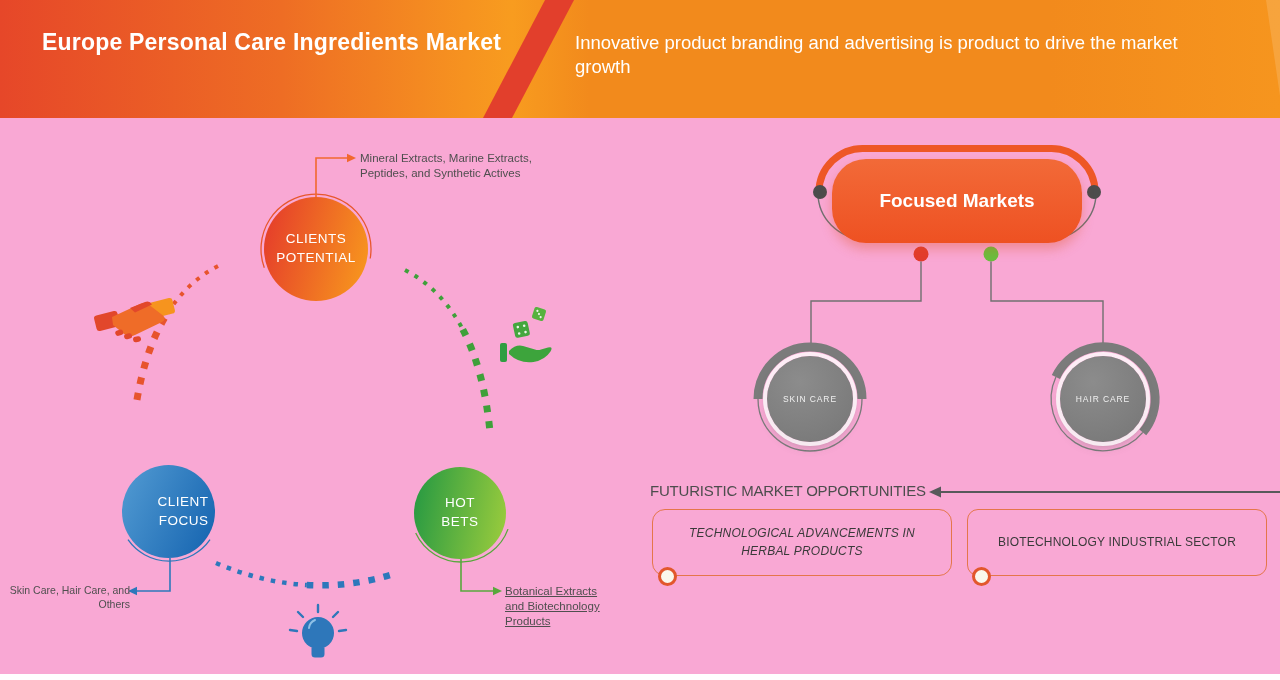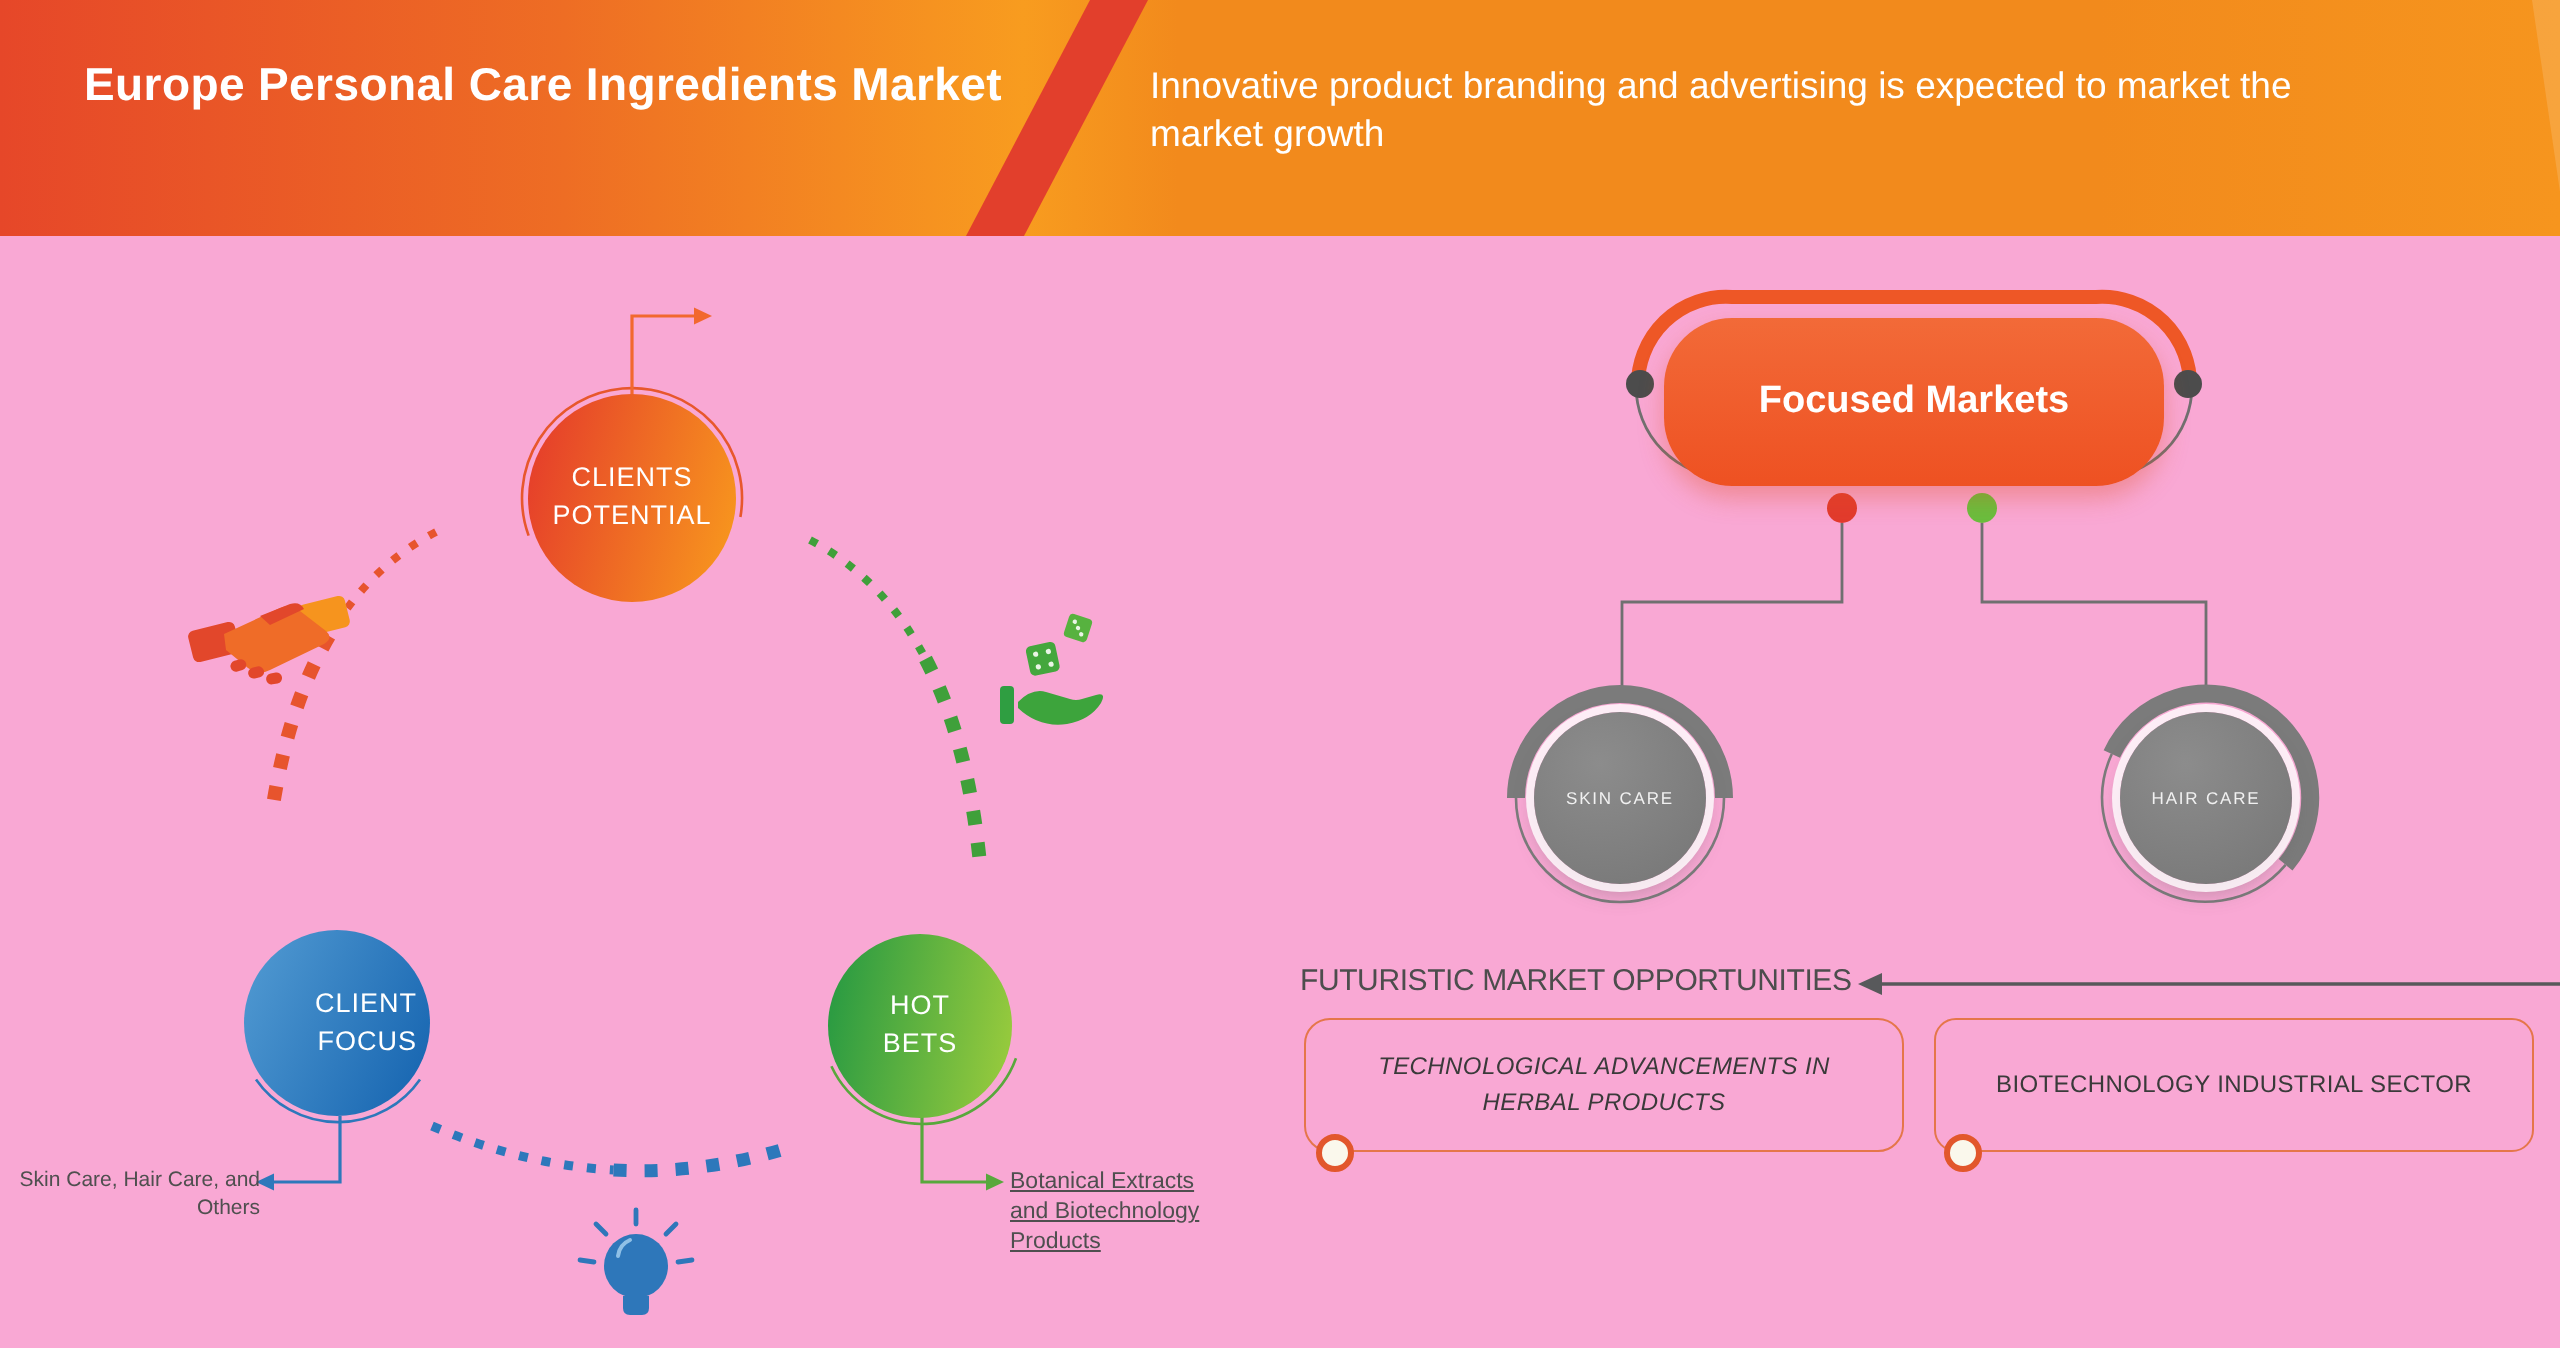--- a/index.html
+++ b/index.html
@@ -71,21 +71,21 @@
 <body>
 
 <div class="page">
 
   <div class="header">
     <svg class="hdr-svg" width="1280" height="118" viewBox="0 0 1280 118">
       <polygon points="545,0 574,0 512,118 483,118" fill="#e23f2c"></polygon>
       <polygon points="1266,0 1280,0 1280,96" fill="rgba(255,255,255,0.14)"></polygon>
     </svg>
     <div class="hdr-title">Europe Personal Care Ingredients Market</div>
-    <div class="hdr-sub">Innovative product branding and advertising is expected to market the market growth</div>
+    <div class="hdr-sub">Innovative product branding and advertising is product to drive the market growth</div>
   </div>
 
   <svg class="overlay" width="1280" height="680" viewBox="0 0 1280 680">
 
     <path d="M264.3,267.8 A55,55 0 1 1 370.2,258.5" fill="none" stroke="#e8572c" stroke-width="1.3"></path>
     <path d="M128,539.7 A50,50 0 0 0 210,539.7" fill="none" stroke="#2d78bb" stroke-width="1.3"></path>
     <path d="M415.7,533.1 A50,50 0 0 0 508,529.1" fill="none" stroke="#58a83c" stroke-width="1.3"></path>
 
     <g fill="none" stroke="#e7542d">
       <path d="M218,266 Q185,283 164.5,318" stroke-width="4" stroke-dasharray="4 7"></path>
@@ -182,20 +182,21 @@
   <div class="node node-cp">
     <span>CLIENTS POTENTIAL</span>
   </div>
   <div class="node node-cf">
     <span>CLIENT FOCUS</span>
   </div>
   <div class="node node-hb">
     <span>HOT BETS</span>
   </div>
 
+  <div class="ann ann-cp">Mineral Extracts, Marine Extracts, Peptides, and Synthetic Actives</div>
   <div class="ann ann-cf">Skin Care, Hair Care, and Others</div>
   <div class="ann ann-hb">Botanical Extracts and Biotechnology Products</div>
 
   <div class="pill">
     <span>Focused Markets</span>
   </div>
   <div class="gray-circle gc-skin">
     <span>SKIN CARE</span>
   </div>
   <div class="gray-circle gc-hair">

